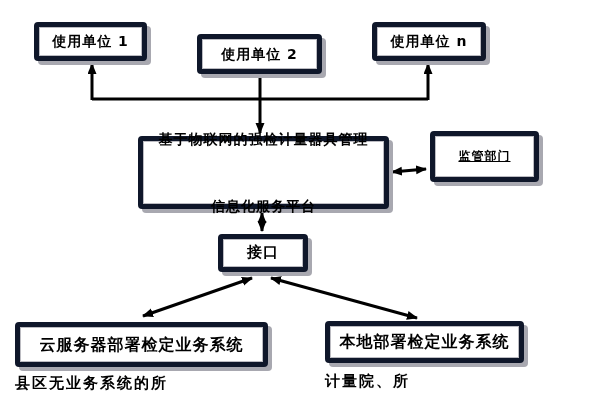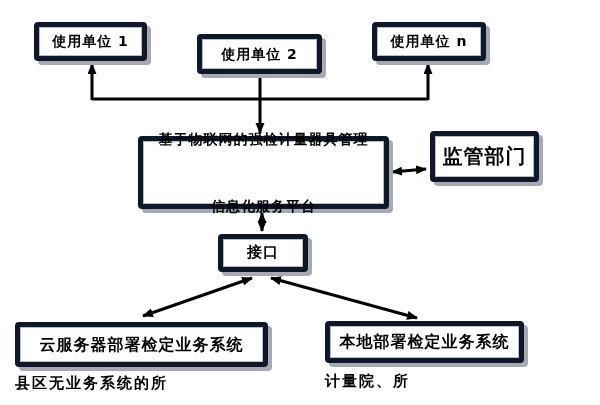--- a/index.html
+++ b/index.html
@@ -45,21 +45,21 @@
     color: #000000;
     font-weight: bold;
     text-align: left;
     z-index: 2;
     letter-spacing: 2px;
   }
   #node-unit1     { left: 34px;  top: 22px;  width: 113px; height: 39px; font-size: 14px; }
   #node-unit2     { left: 197px; top: 34px;  width: 125px; height: 40px; font-size: 14px; }
   #node-unitn     { left: 372px; top: 22px;  width: 114px; height: 39px; font-size: 14px; }
   #node-platform  { left: 138px; top: 136px; width: 251px; height: 73px; font-size: 14px; gap: 47px; }
-  #node-regulator { left: 430px; top: 131px; width: 109px; height: 51px; font-size: 20px; }
+  #node-regulator { left: 430px; top: 131px; width: 109px; height: 51px; font-size: 12px; text-decoration: underline; }
   #node-interface { left: 218px; top: 234px; width: 90px;  height: 38px; font-size: 15px; }
   #node-cloud     { left: 15px;  top: 322px; width: 253px; height: 45px; font-size: 16px; }
   #node-local     { left: 325px; top: 321px; width: 199px; height: 42px; font-size: 16px; }
   #caption-cloud  { left: 15px;  top: 374px; width: 253px; font-size: 15px; }
   #caption-local  { left: 325px; top: 372px; width: 199px; font-size: 15px; }
   .conn {
     stroke: #000000;
     stroke-width: 3;
     fill: none;
   }

